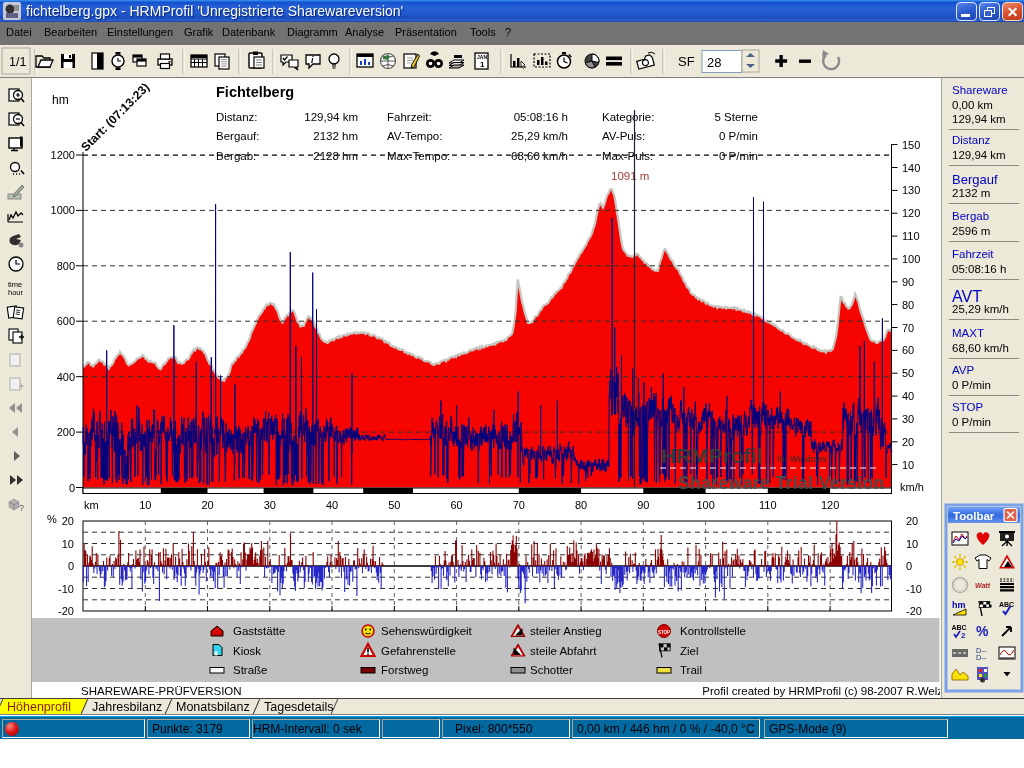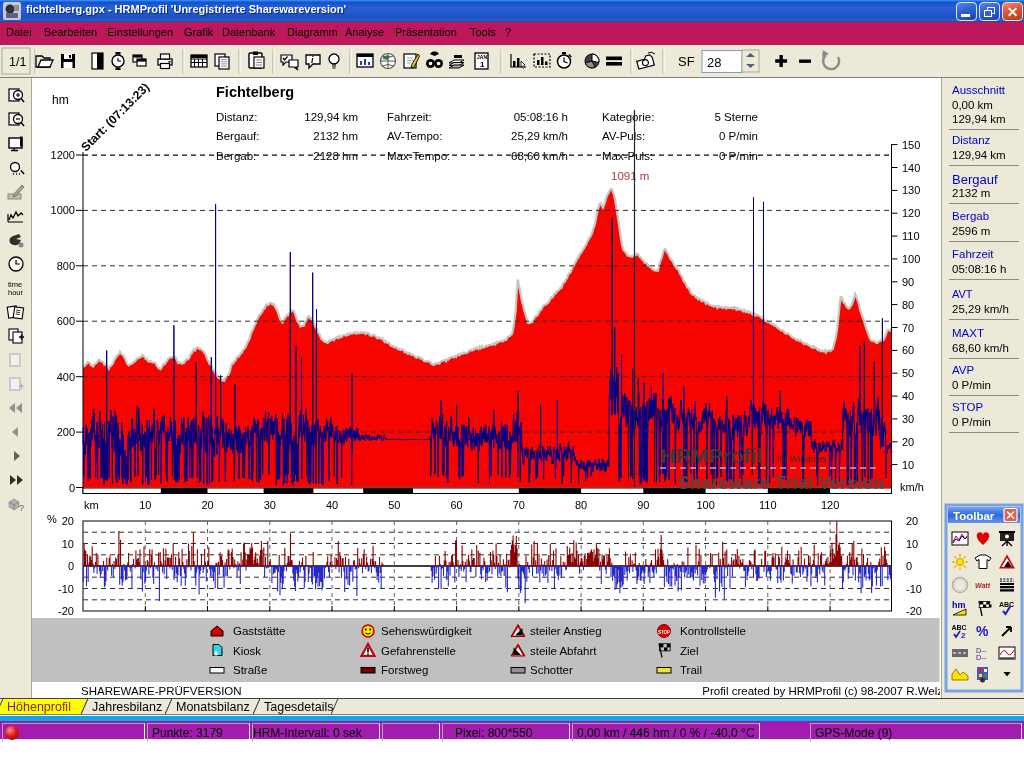--- a/index.html
+++ b/index.html
@@ -4,31 +4,31 @@
 body { width:1024px; height:768px; font-family:"Liberation Sans", sans-serif; background:#fff; position:relative; overflow:hidden; }
 </style></head>
 <body>
 <div style="position:absolute;left:0;top:0;width:1024px;height:22px;background:linear-gradient(180deg,#379af2 0%,#2c7ae0 4%,#1251cd 10%,#2a60d6 35%,#2159ce 60%,#1c4fbd 80%,#2a5ec9 93%,#1941a5 100%)">
 <svg style="position:absolute;left:3px;top:2px" width="18" height="18">
       <rect width="18" height="18" rx="2" fill="#c8c8d8"></rect>
       <circle cx="7" cy="7" r="4.5" fill="#303030"></circle>
       <rect x="3" y="11" width="12" height="5" fill="#606080"></rect>
       <rect x="11" y="3" width="5" height="6" fill="#909090"></rect>
     </svg>
-<span style="position:absolute;left:26px;top:2.5px;color:#fff;font-weight:bold;font-size:11px;text-shadow:1px 1px 1px #00227a">fichtelberg.gpx - HRMProfil 'Unregistrierte Sharewareversion'</span>
+<span style="position:absolute;left:26px;top:2.5px;color:#fff;font-weight:normal;font-size:14px;text-shadow:1px 1px 1px #00227a">fichtelberg.gpx - HRMProfil 'Unregistrierte Sharewareversion'</span>
 <div style="position:absolute;right:47px;top:2px;width:21px;height:19px;border-radius:4px;background:linear-gradient(160deg,#5a85e8,#2e5fd4 45%,#1d44ae);border:1px solid #dce6fa">
       <div style="position:absolute;left:4px;bottom:3px;width:9px;height:3px;background:#fff"></div>
     </div>
 <div style="position:absolute;right:24px;top:2px;width:21px;height:19px;border-radius:4px;background:linear-gradient(160deg,#5a85e8,#2e5fd4 45%,#1d44ae);border:1px solid #dce6fa">
       <div style="position:absolute;left:7px;top:4px;width:8px;height:7px;border:1.5px solid #fff"></div>
       <div style="position:absolute;left:4px;top:7px;width:8px;height:7px;border:1.5px solid #fff;background:#3a62cf"></div>
     </div>
 <div style="position:absolute;right:1px;top:2px;width:21px;height:19px;border-radius:4px;background:linear-gradient(160deg,#f09070,#dd5330 45%,#b83a14);border:1px solid #f4d8c8;color:#fff;font-weight:bold;font-size:14px;text-align:center;line-height:18px">✕</div>
 </div>
-<div style="position:absolute;left:0;top:22px;width:1024px;height:23px;background:#be185d;font-size:11px">
+<div style="position:absolute;left:0;top:22px;width:1024px;height:23px;background:#737373;font-size:11px">
     <span style="position:absolute;left:6px;top:4px">Datei</span>
     <span style="position:absolute;left:44px;top:4px">Bearbeiten</span>
     <span style="position:absolute;left:107px;top:4px">Einstellungen</span>
     <span style="position:absolute;left:184px;top:4px">Grafik</span>
     <span style="position:absolute;left:222px;top:4px">Datenbank</span>
     <span style="position:absolute;left:287px;top:4px">Diagramm</span>
     <span style="position:absolute;left:345px;top:4px">Analyse</span>
     <span style="position:absolute;left:395px;top:4px">Präsentation</span>
     <span style="position:absolute;left:470px;top:4px">Tools</span>
     <span style="position:absolute;left:505px;top:4px">?</span>
@@ -473,37 +473,37 @@
     </g>
     <g transform="translate(16,480)" stroke="#000">
       <path d="M-6,-5 v10 l6,-5 z M1,-5 v10 l6,-5 z" fill="#303030" stroke="none"></path>
     </g>
     <g transform="translate(16,504)" stroke="#000">
       <path d="M-7,-2 l5,-3 5,3 -5,3 z M-7,-2 v5 l5,3 v-5 z M3,-2 v5 l-5,3 v-5 z" fill="#b0b0b0" stroke="#888" stroke-width="0.6"></path>
       <text x="3" y="7" font-size="9" stroke="none" fill="#555">?</text>
     </g>
 </svg>
 <div style="position:absolute;left:941px;top:78px;width:83px;height:620px;background:#ece9d8;border-left:1px solid #a9a598">
-    <div style="position:absolute;left:10px;top:6px;color:#0000c8;font-size:11.5px">Ausschnitt</div>
+    <div style="position:absolute;left:10px;top:6px;color:#0000c8;font-size:11.5px">Shareware</div>
     <div style="position:absolute;left:10px;top:21px;color:#000;font-size:11.5px">0,00 km</div>
     <div style="position:absolute;left:10px;top:35px;color:#000;font-size:11.5px">129,94 km</div>
     <div style="position:absolute;left:7px;top:51px;width:70px;height:1px;background:#8e8a7e"></div>
     <div style="position:absolute;left:10px;top:56px;color:#0000c8;font-size:11.5px">Distanz</div>
     <div style="position:absolute;left:10px;top:71px;color:#000;font-size:11.5px">129,94 km</div>
     <div style="position:absolute;left:7px;top:87px;width:70px;height:1px;background:#8e8a7e"></div>
     <div style="position:absolute;left:10px;top:94px;color:#0000c8;font-size:13px">Bergauf</div>
     <div style="position:absolute;left:10px;top:109px;color:#000;font-size:11.5px">2132 m</div>
     <div style="position:absolute;left:7px;top:125px;width:70px;height:1px;background:#8e8a7e"></div>
     <div style="position:absolute;left:10px;top:132px;color:#0000c8;font-size:11.5px">Bergab</div>
     <div style="position:absolute;left:10px;top:147px;color:#000;font-size:11.5px">2596 m</div>
     <div style="position:absolute;left:7px;top:163px;width:70px;height:1px;background:#8e8a7e"></div>
     <div style="position:absolute;left:10px;top:170px;color:#0000c8;font-size:11.5px">Fahrzeit</div>
     <div style="position:absolute;left:10px;top:185px;color:#000;font-size:11.5px">05:08:16 h</div>
     <div style="position:absolute;left:7px;top:201px;width:70px;height:1px;background:#8e8a7e"></div>
-    <div style="position:absolute;left:10px;top:210px;color:#0000c8;font-size:11px">AVT</div>
+    <div style="position:absolute;left:10px;top:210px;color:#0000c8;font-size:16px">AVT</div>
     <div style="position:absolute;left:10px;top:225px;color:#000;font-size:11.5px">25,29 km/h</div>
     <div style="position:absolute;left:7px;top:241px;width:70px;height:1px;background:#8e8a7e"></div>
     <div style="position:absolute;left:10px;top:249px;color:#0000c8;font-size:11.5px">MAXT</div>
     <div style="position:absolute;left:10px;top:264px;color:#000;font-size:11.5px">68,60 km/h</div>
     <div style="position:absolute;left:7px;top:280px;width:70px;height:1px;background:#8e8a7e"></div>
     <div style="position:absolute;left:10px;top:286px;color:#0000c8;font-size:11.5px">AVP</div>
     <div style="position:absolute;left:10px;top:301px;color:#000;font-size:11.5px">0 P/min</div>
     <div style="position:absolute;left:7px;top:317px;width:70px;height:1px;background:#8e8a7e"></div>
     <div style="position:absolute;left:10px;top:323px;color:#0000c8;font-size:11.5px">STOP</div>
     <div style="position:absolute;left:10px;top:338px;color:#000;font-size:11.5px">0 P/min</div>
@@ -515,28 +515,28 @@
 <path d="M-4,714.5 L3,698.5 L88,698.5 L81,714.5 Z" fill="#ffff00" stroke="#404040" stroke-width="1"></path>
     <text x="7" y="710.5" font-size="12.5" fill="#902000">Höhenprofil</text>
 <path d="M81,714.5 L88,698.5 L172,698.5 L165,714.5 Z" fill="#ece9d8" stroke="#404040" stroke-width="1"></path>
     <text x="92" y="710.5" font-size="12.5" fill="#000">Jahresbilanz</text>
 <path d="M165,714.5 L172,698.5 L260,698.5 L253,714.5 Z" fill="#ece9d8" stroke="#404040" stroke-width="1"></path>
     <text x="176" y="710.5" font-size="12.5" fill="#000">Monatsbilanz</text>
 <path d="M253,714.5 L260,698.5 L338,698.5 L331,714.5 Z" fill="#ece9d8" stroke="#404040" stroke-width="1"></path>
     <text x="264" y="710.5" font-size="12.5" fill="#000">Tagesdetails</text>
 <line x1="0" y1="714.5" x2="1024" y2="714.5" stroke="#808080"></line>
 </svg>
-<div style="position:absolute;left:0;top:716px;width:1024px;height:23px;background:#a21caf;border-top:5px solid #0ea5e9">
+<div style="position:absolute;left:0;top:716px;width:1024px;height:23px;background:#0369a1;border-top:1px solid #0ea5e9">
     <div style="position:absolute;left:2px;top:2px;width:143px;height:19px;border:1px solid;border-color:#aca899 #fff #fff #aca899;padding:2px 0 0 4px;font-size:12px;white-space:nowrap;overflow:hidden"></div>
     <div style="position:absolute;left:147px;top:2px;width:103px;height:19px;border:1px solid;border-color:#aca899 #fff #fff #aca899;padding:2px 0 0 4px;font-size:12px;white-space:nowrap;overflow:hidden">Punkte: 3179</div>
     <div style="position:absolute;left:252px;top:2px;width:128px;height:19px;border:1px solid;border-color:#aca899 #fff #fff #aca899;padding:2px 0 0 0;font-size:12px;white-space:nowrap;overflow:hidden">HRM-Intervall: 0 sek</div>
     <div style="position:absolute;left:382px;top:2px;width:58px;height:19px;border:1px solid;border-color:#aca899 #fff #fff #aca899;padding:2px 0 0 4px;font-size:12px;white-space:nowrap;overflow:hidden"></div>
     <div style="position:absolute;left:442px;top:2px;width:128px;height:19px;border:1px solid;border-color:#aca899 #fff #fff #aca899;padding:2px 0 0 12px;font-size:12px;white-space:nowrap;overflow:hidden">Pixel: 800*550</div>
     <div style="position:absolute;left:572px;top:2px;width:188px;height:19px;border:1px solid;border-color:#aca899 #fff #fff #aca899;padding:2px 0 0 4px;font-size:12px;white-space:nowrap;overflow:hidden">0,00 km / 446 hm / 0 % / -40,0 °C</div>
-    <div style="position:absolute;left:810px;top:2px;width:212px;height:19px;border:1px solid;border-color:#aca899 #fff #fff #aca899;padding:2px 0 0 4px;font-size:12px;white-space:nowrap;overflow:hidden">GPS-Mode (9)</div>
+    <div style="position:absolute;left:764px;top:2px;width:184px;height:19px;border:1px solid;border-color:#aca899 #fff #fff #aca899;padding:2px 0 0 4px;font-size:12px;white-space:nowrap;overflow:hidden">GPS-Mode (9)</div>
     <div style="position:absolute;left:5px;top:5px;width:14px;height:14px;border-radius:50%;background:radial-gradient(circle at 35% 30%,#ff9080,#e01818 45%,#8b0000)"></div>
   </div>
 <svg style="position:absolute;left:0;top:0" width="1024" height="768" font-family="Liberation Sans, sans-serif" pointer-events="none">
 <g>
 <rect x="946" y="505" width="76" height="186" fill="#ece9d8" stroke="#7ba2e7" stroke-width="3"></rect>
 <rect x="948" y="507" width="72" height="16" fill="url(#ptit)"></rect>
 <text x="953" y="520" font-size="11.5" font-weight="bold" fill="#fff">Toolbar</text>
 <rect x="1004" y="508.5" width="13" height="13" rx="2" fill="#e06048" stroke="#fff" stroke-width="1.2"></rect>
 <path d="M1007,511.5 l7,7 M1014,511.5 l-7,7" stroke="#fff" stroke-width="1.6"></path>
 <g transform="translate(960,539)">

